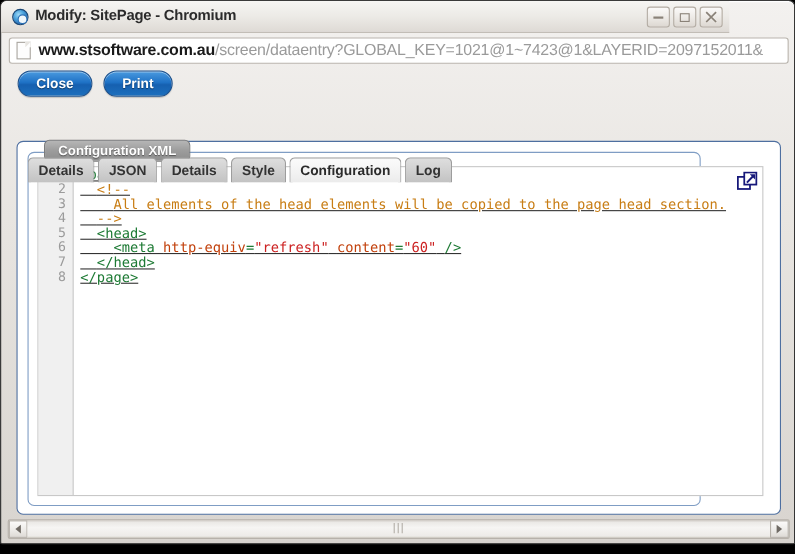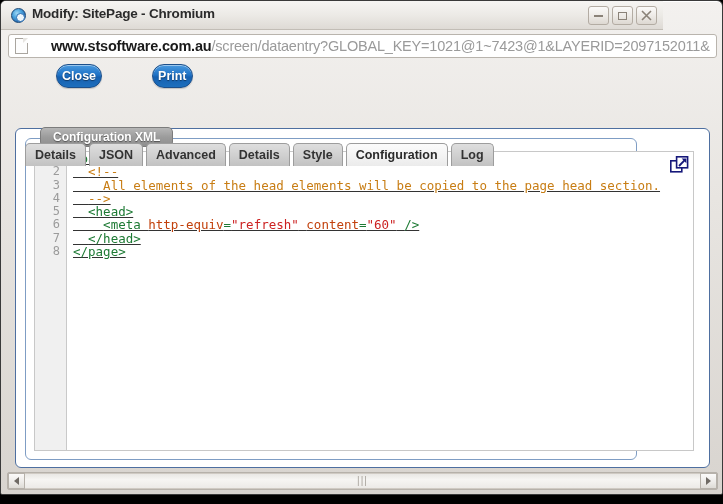--- a/index.html
+++ b/index.html
@@ -92,21 +92,20 @@
   .urlbar {
     position: absolute;
     left: 7px; top: 33px;
     width: 709px; height: 24px;
     background: #ffffff;
     border: 1px solid #b9b4ad;
     border-radius: 3px;
     overflow: hidden;
     display: flex;
     align-items: center;
-    gap: 16px;
   }
   .page-icon {
     flex: 0 0 auto;
     margin-left: 6px;
     width: 13px; height: 16px;
     background: #fdfdfd;
     border: 1px solid #a9a59f;
     position: relative;
   }
   .page-icon::after {
@@ -128,34 +127,33 @@
 
   
   .toolbar {
     position: absolute;
     left: 15px; top: 63px;
     display: flex;
     gap: 10px;
   }
   .tb-btn {
     height: 24px;
-    padding: 0 5px;
+    padding: 0 16px;
     border-radius: 12px;
     border: 1px solid #1c4f8a;
     background: linear-gradient(to bottom, #4a9adf 0%, #1f72c6 45%, #1660b0 55%, #1d6fbd 100%);
     color: #ffffff;
     font-size: 12.5px;
     font-weight: bold;
     line-height: 22px;
     text-align: center;
     text-shadow: 0 1px 1px rgba(0,0,0,0.45);
     box-shadow: inset 0 1px 0 rgba(255,255,255,0.45), 0 1px 1px rgba(0,0,0,0.18);
     cursor: pointer;
     white-space: nowrap;
-    margin-left: 40px;
   }
 
   
   .tabs {
     position: absolute;
     left: 24px; top: 105px;
     display: flex;
     align-items: flex-end;
     gap: 3px;
     z-index: 4;
@@ -332,21 +330,20 @@
   </div>
 
   <div class="toolbar">
     <div class="tb-btn">Close</div>
     <div class="tb-btn">Print</div>
   </div>
 
   <div class="tabs">
     <div class="tab">Details</div>
     <div class="tab">JSON</div>
-    <div class="tab">Advanced</div>
     <div class="tab">Details</div>
     <div class="tab">Style</div>
     <div class="tab active">Configuration</div>
     <div class="tab">Log</div>
   </div>
 
   <div class="panel">
     <div class="fieldset">
       <div class="legend">Configuration XML</div>
 

